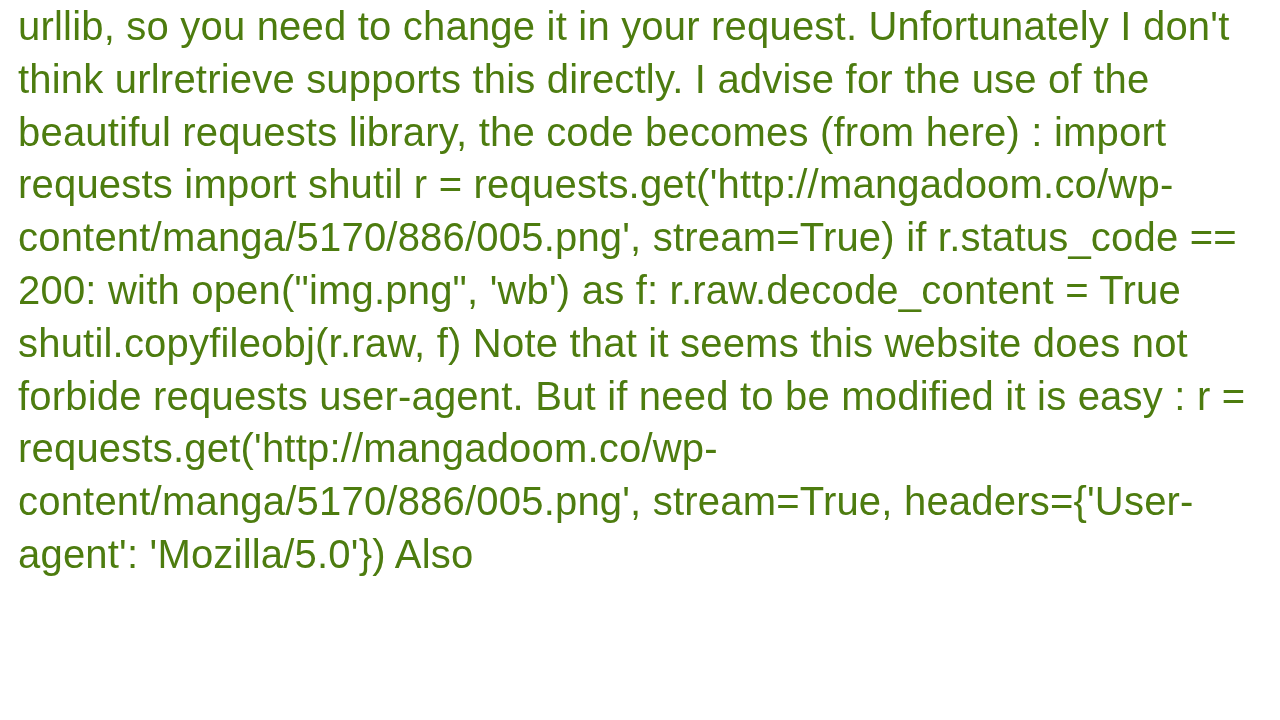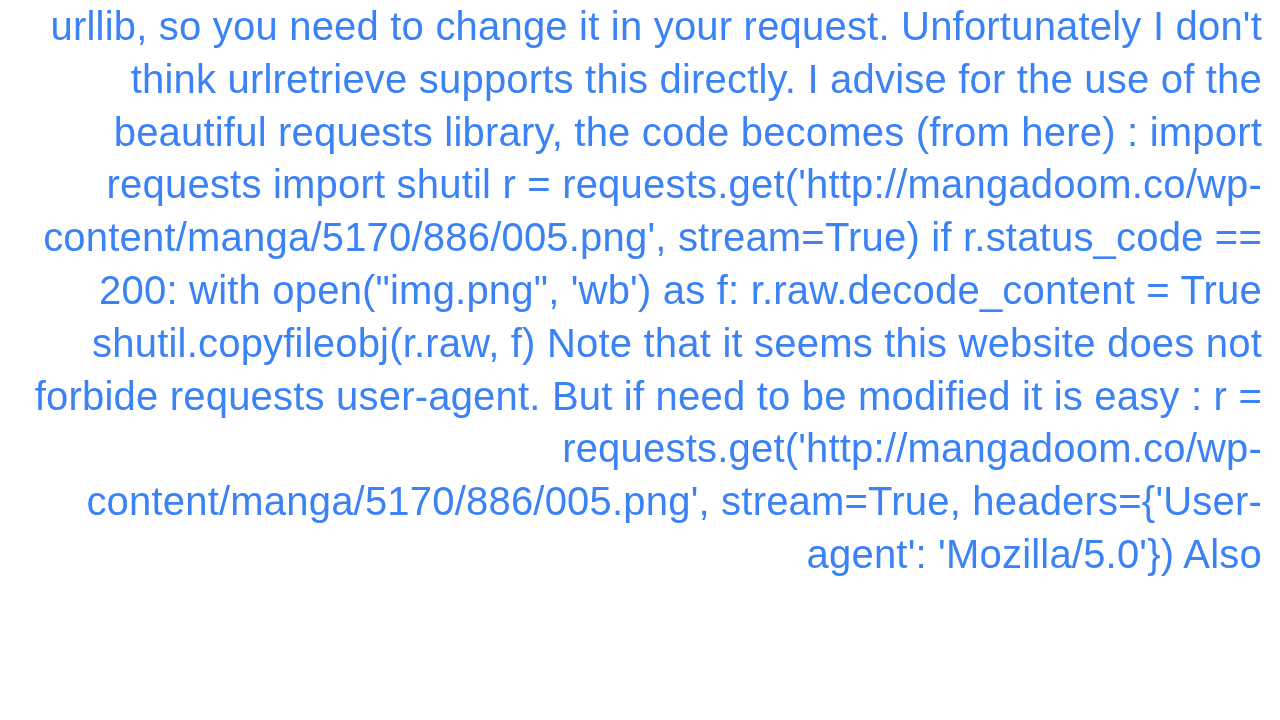--- a/index.html
+++ b/index.html
@@ -19,22 +19,22 @@
       height: 100%;
       padding: 0 18px;
       display: flex;
       flex-direction: column;
       justify-content: flex-start;
       align-items: center;
     }
     .text-block {
       font-size: 40px;
       line-height: 1.32;
-      color: #3b82f6;
-      text-align: right;
+      color: #4d7c0f;
+      text-align: left;
       font-weight: 400;
       letter-spacing: 0.2px;
       word-break: break-word;
     }
   </style>
 </head>
 <body>
 
 <div class="content">
   <p class="text-block">urllib, so you need to change it in your request. Unfortunately I don't think urlretrieve supports this directly. I advise for the use of the beautiful requests library, the code becomes (from here) : import requests import shutil  r = requests.get('http://mangadoom.co/wp-content/manga/5170/886/005.png', stream=True) if r.status_code == 200:     with open("img.png", 'wb') as f:         r.raw.decode_content = True         shutil.copyfileobj(r.raw, f)  Note that it seems this website does not forbide requests user-agent. But if need to be modified it is easy : r = requests.get('http://mangadoom.co/wp-content/manga/5170/886/005.png',                  stream=True, headers={'User-agent': 'Mozilla/5.0'})  Also</p>

